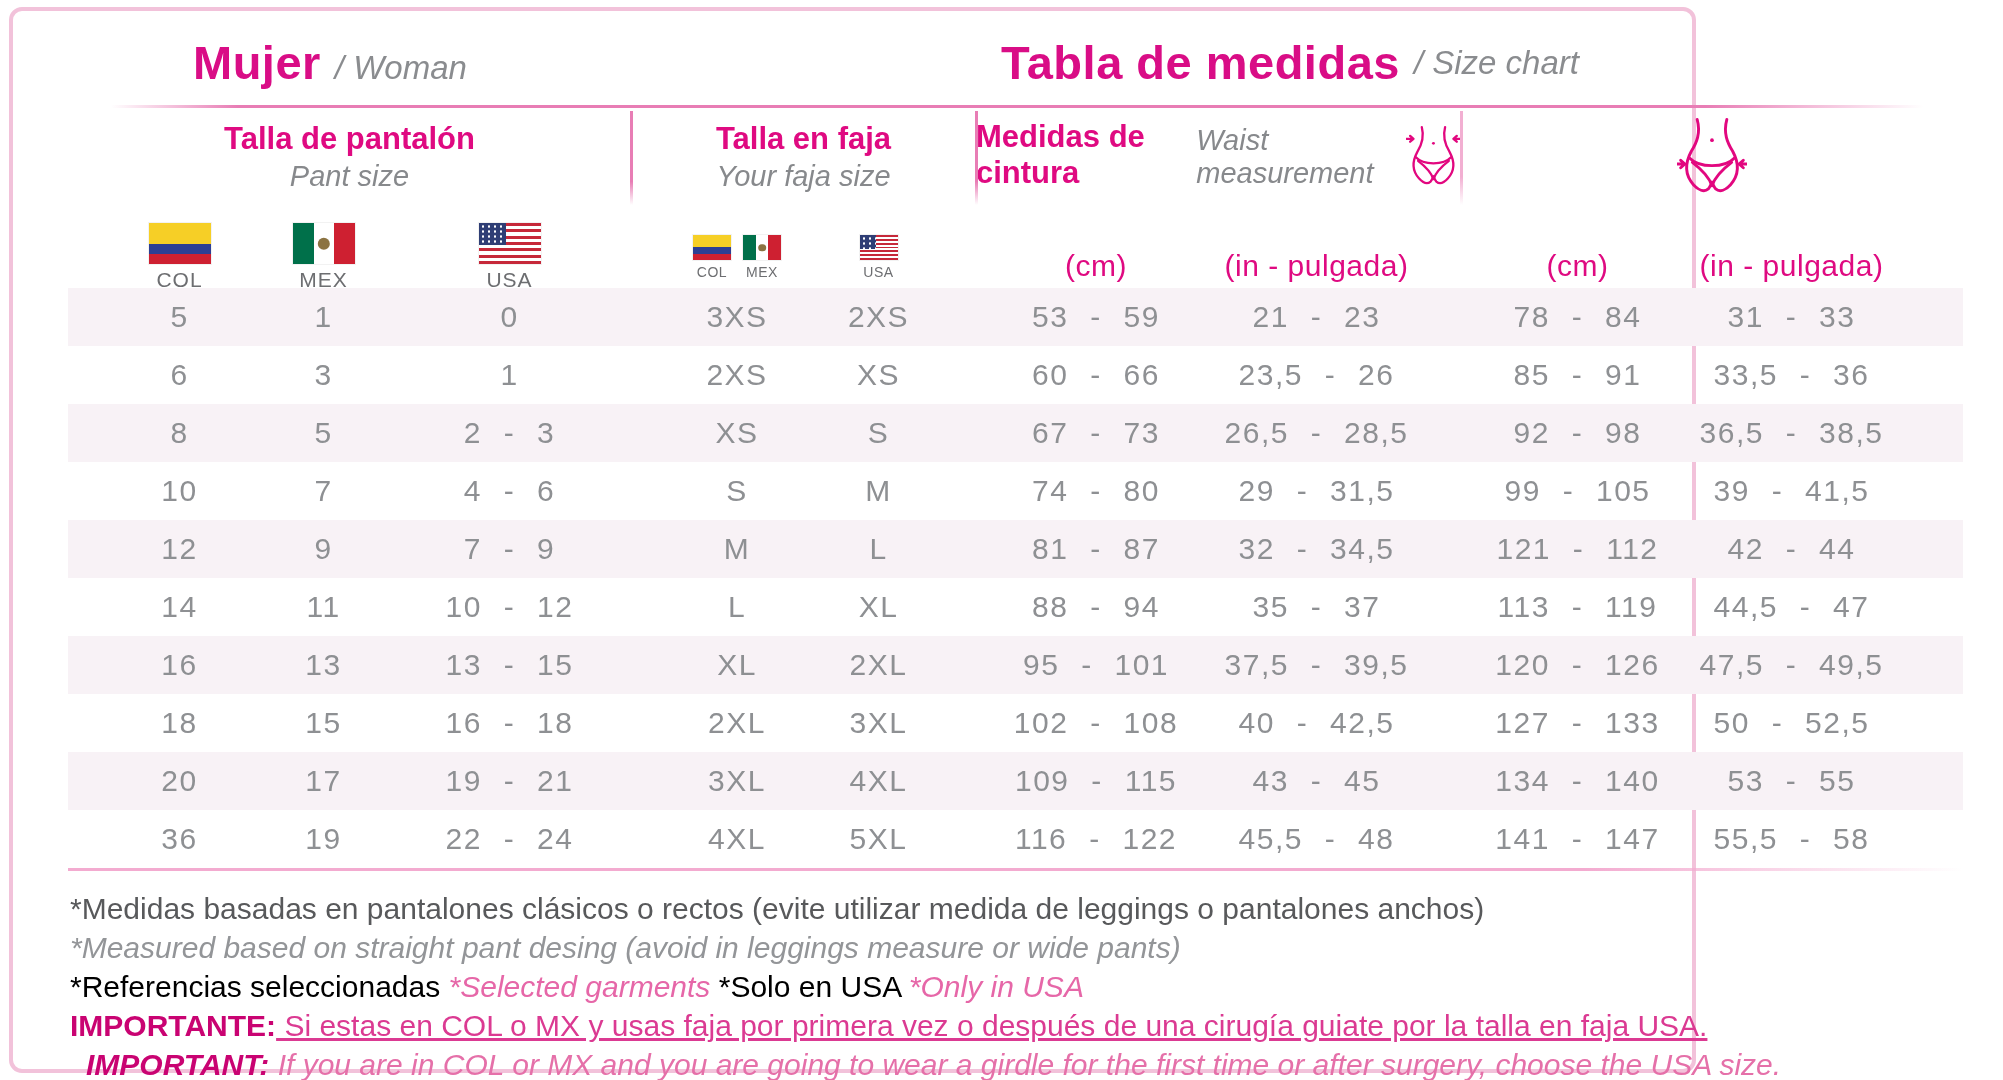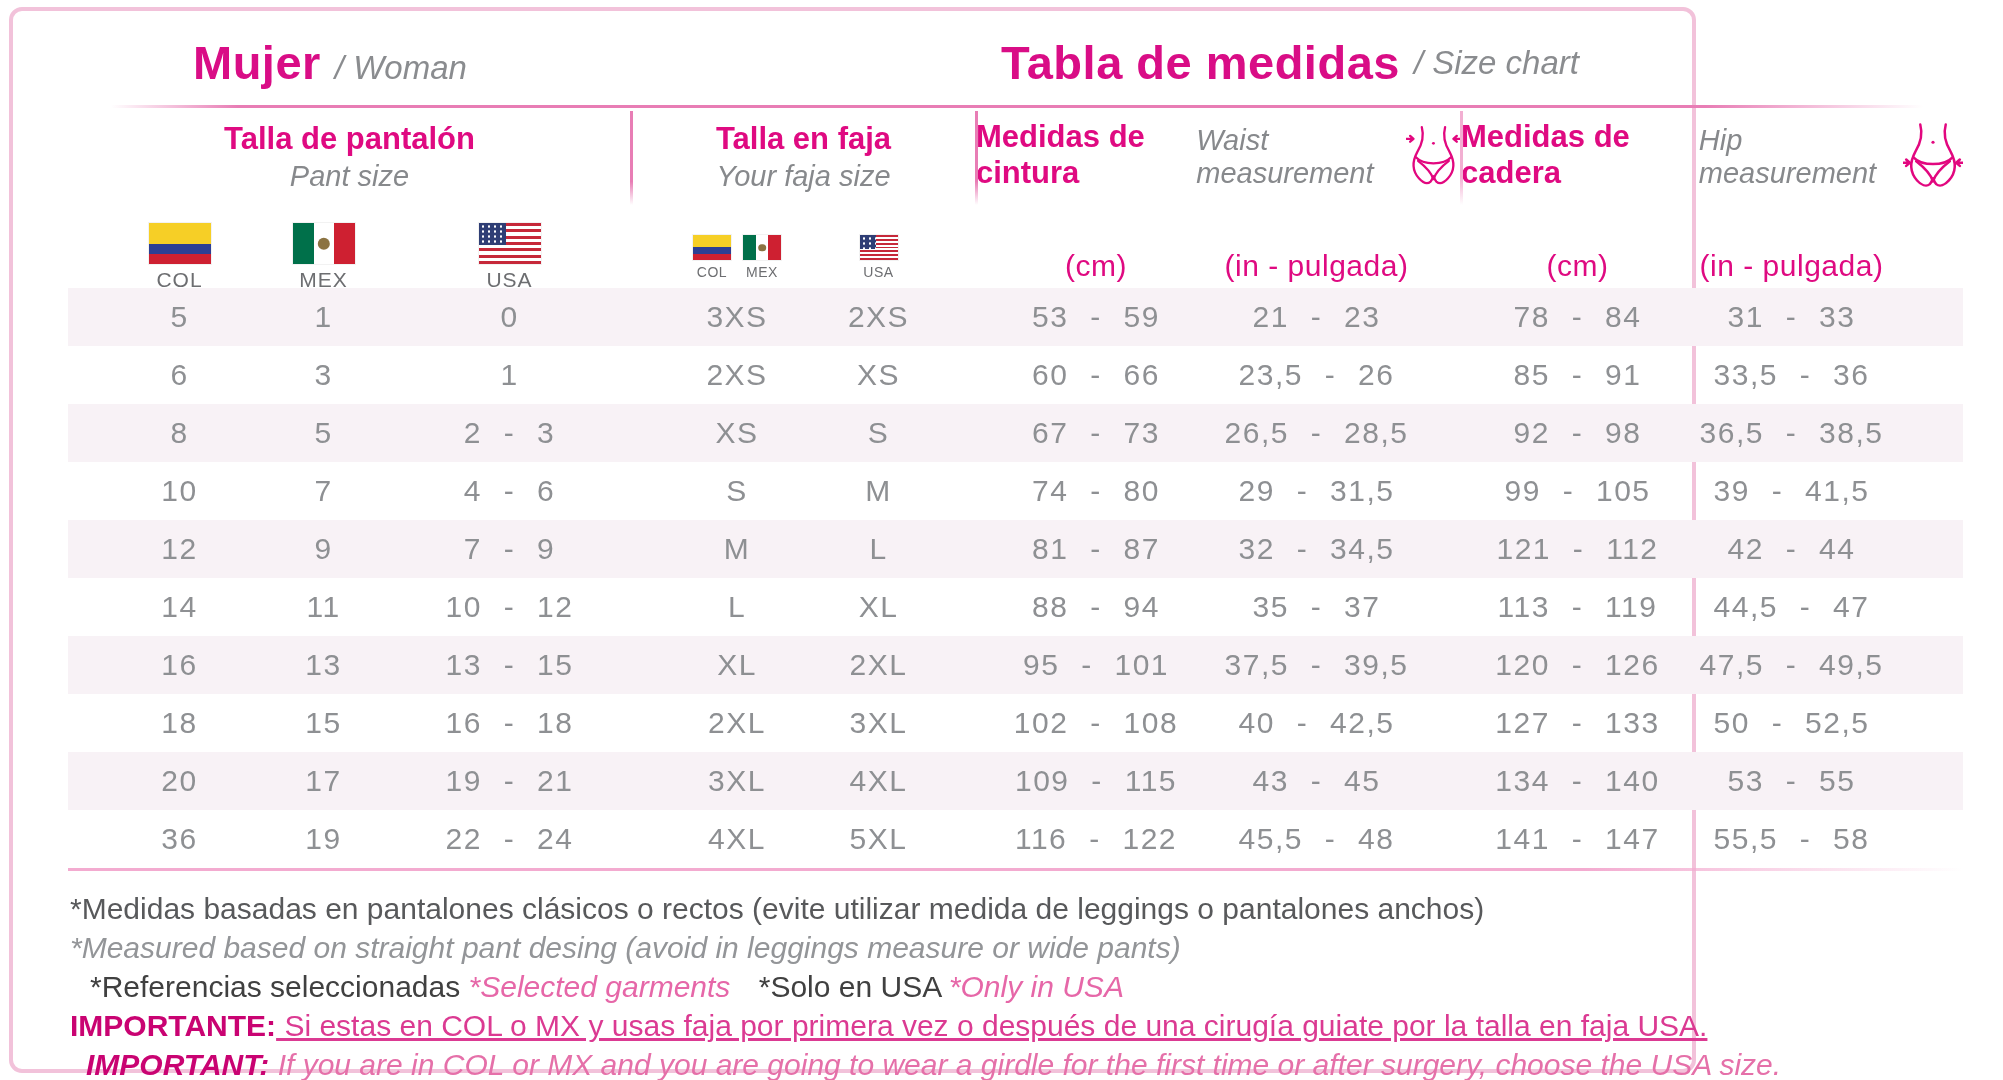--- a/index.html
+++ b/index.html
@@ -64,21 +64,21 @@
   .tcell { display:flex; align-items:center; justify-content:center;
            font-size:30px; color:#8E9093; font-weight:300; letter-spacing:1.5px; word-spacing:12px; }
   .bottom-rule { position:absolute; left:55px; top:857px; width:1895px; height:3px;
                  background:linear-gradient(90deg, #F3ABD0 0 80%, rgba(243,171,208,0)); }
 
   
   .notes { position:absolute; left:57px; top:878px; width:1890px; }
   .notes p { font-size:30px; line-height:39px; white-space:nowrap; }
   .note-es1 { color:#58595B; font-weight:400; }
   .note-en1 { color:#939598; font-style:italic; font-weight:300; }
-  .note-magenta { color:#404040; font-weight:500;margin-left:20px; }
+  .note-magenta { color:#000000; font-weight:500; }
   .note-pink-italic { color:#E667A8; font-style:italic; font-weight:400; }
   .note-label { color:#C90372; font-weight:bold; }
   .note-label.italic { font-style:italic;margin-left:16px; }
   .note-body-es { color:#DB3A92; font-weight:400;text-decoration:underline; }
   .note-body-en { color:#E570A9; font-style:italic; font-weight:400; }
 </style>
 </head>
 <body>
 
 <div class="stage">
@@ -112,24 +112,20 @@
           <path d="M38,8 C45,34 37,52 27,68 C14,92 16,114 31,131 C40,141 51,146 59,139 C62,136 64,131 66,126 C68,131 70,136 73,139 C81,146 92,141 101,131 C116,114 118,92 105,68 C95,52 87,34 94,8"></path>
           <path d="M23,80 C42,100 90,100 109,80"></path>
           <path d="M29,89 C46,102 60,115 66,133 C72,115 86,102 103,89"></path>
           <path d="M1,36 L17,36 M10,29 L18,36 L10,43"></path>
           <path d="M131,36 L115,36 M122,29 L114,36 L122,43"></path>
         </g>
         <circle cx="66" cy="47" r="3.5" fill="#E2077F"></circle>
       </svg>
     </div>
     <div class="sec-row" style="left:1448px; width:502px;">
-      <div class="sec-texts">
-        <div class="sec-title">Medidas de cadera</div>
-        <div class="sec-sub">Hip measurement</div>
-      </div>
       <svg class="body-icon" width="70" height="80" viewBox="0 0 132 150">
         <g fill="none" stroke="#E2077F" stroke-width="5.5" stroke-linecap="round" stroke-linejoin="round">
           <path d="M38,8 C45,34 37,52 27,68 C14,92 16,114 31,131 C40,141 51,146 59,139 C62,136 64,131 66,126 C68,131 70,136 73,139 C81,146 92,141 101,131 C116,114 118,92 105,68 C95,52 87,34 94,8"></path>
           <path d="M23,80 C42,100 90,100 109,80"></path>
           <path d="M29,89 C46,102 60,115 66,133 C72,115 86,102 103,89"></path>
           <path d="M0,92 L14,92 M7,85 L15,92 L7,99"></path>
           <path d="M132,92 L118,92 M125,85 L117,92 L125,99"></path>
         </g>
         <circle cx="66" cy="47" r="3.5" fill="#E2077F"></circle>
       </svg>

